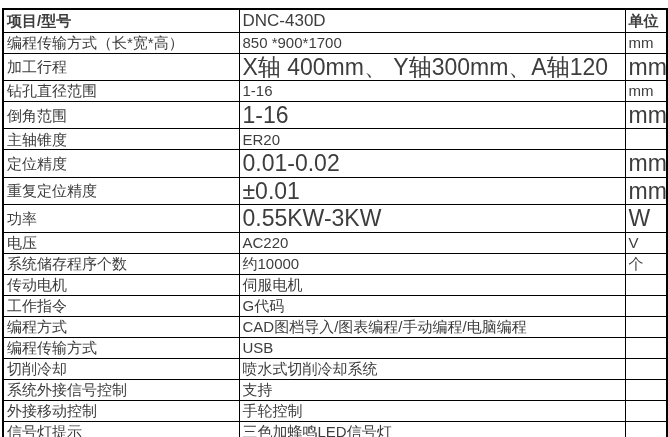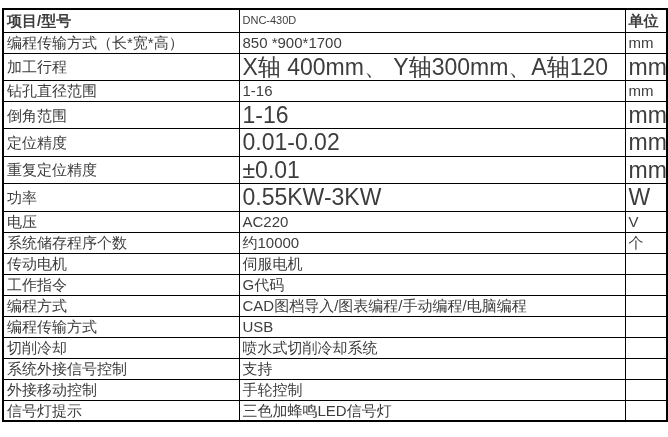--- a/index.html
+++ b/index.html
@@ -22,21 +22,21 @@
     border:1px solid #000;
     text-align:left; vertical-align:middle;
     padding:0 3px;
     font-size:15px; font-weight:normal;
     height:21px; line-height:1.15;
     white-space:nowrap; overflow:hidden;
     color:#3d3d3d;
   }
   thead th { height:23px; }
   th.bold { font-weight:bold; }
-  th.model { font-size:11px; }
+  th.model { font-size:17px; }
   tr.lg td { height:25px; }
   tr.lg td.val, tr.lg td.unit { font-size:23px; }
 </style>
 </head>
 <body>
 
 <div class="wrap">
   <table class="spec">
     <colgroup>
       <col class="c-label">
@@ -63,20 +63,25 @@
       </tr>
       <tr>
         <td class="lbl">钻孔直径范围</td>
         <td class="val">1-16</td>
         <td class="unit">mm</td>
       </tr>
       <tr class="lg">
         <td class="lbl">倒角范围</td>
         <td class="val">1-16</td>
         <td class="unit">mm</td>
+      </tr>
+      <tr>
+        <td class="lbl">主轴锥度</td>
+        <td class="val">ER20</td>
+        <td class="unit"></td>
       </tr>
       <tr class="lg">
         <td class="lbl">定位精度</td>
         <td class="val">0.01-0.02</td>
         <td class="unit">mm</td>
       </tr>
       <tr class="lg">
         <td class="lbl">重复定位精度</td>
         <td class="val">±0.01</td>
         <td class="unit">mm</td>

